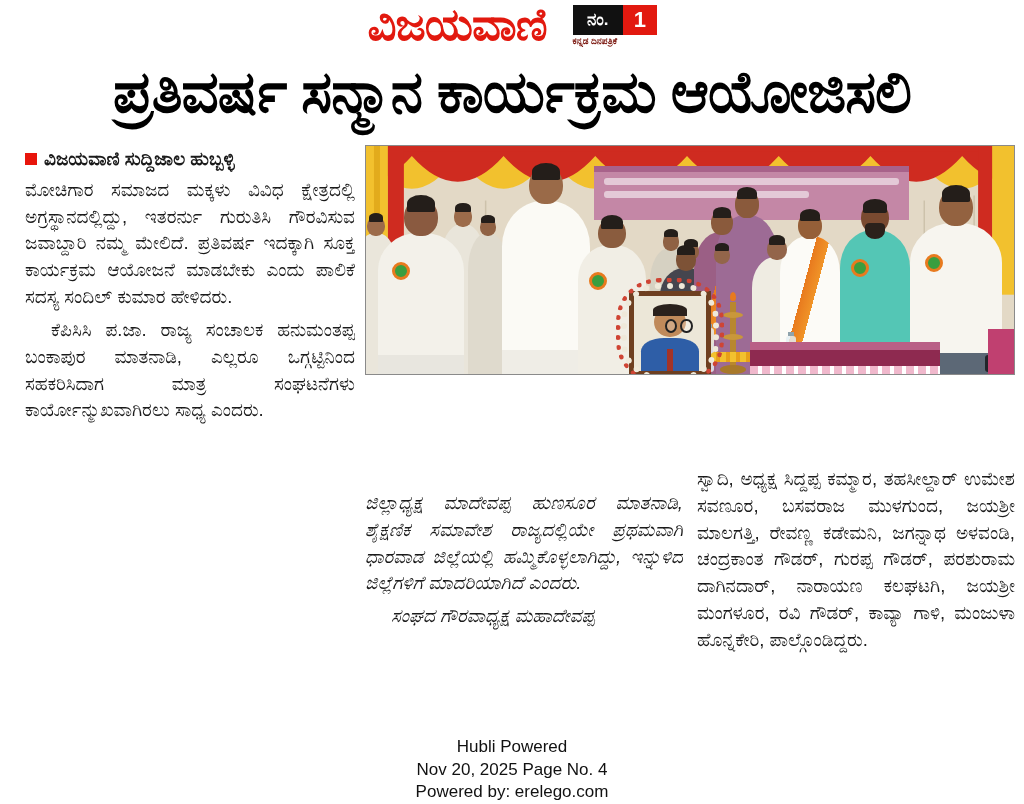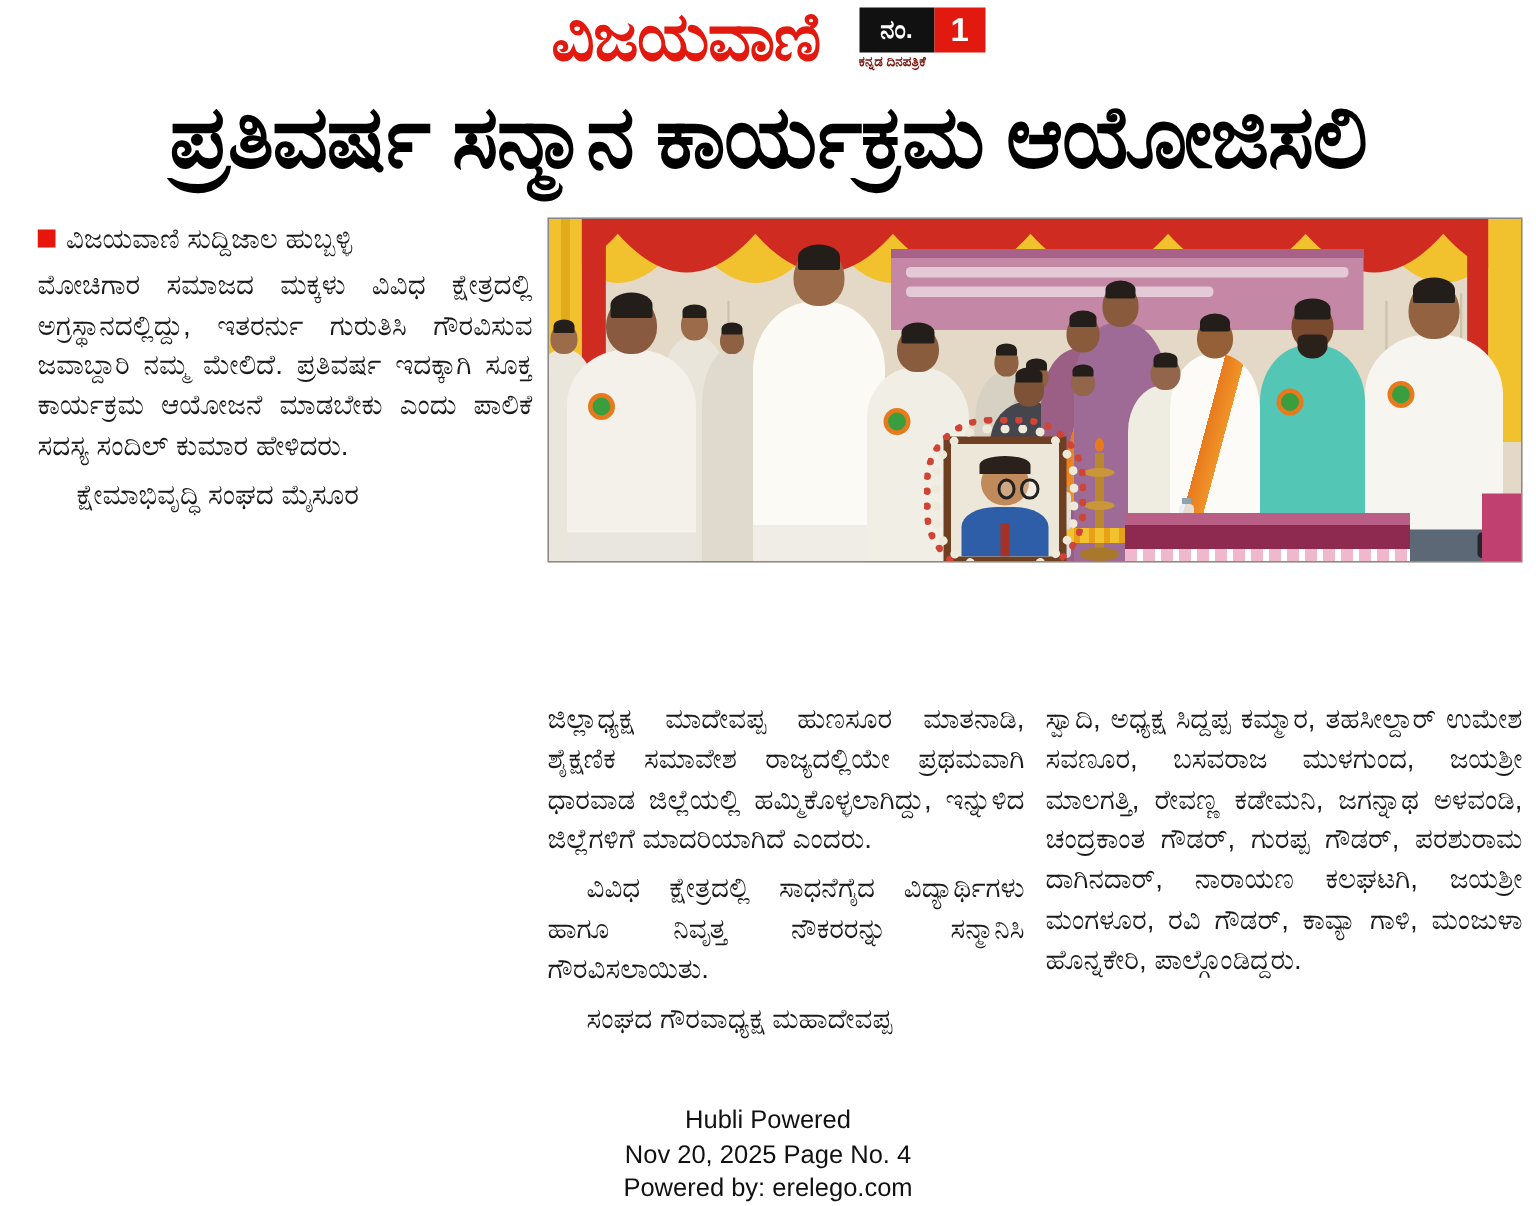--- a/index.html
+++ b/index.html
@@ -20,23 +20,23 @@
   .badge-tag{font-size:9px;color:#7a160e;font-weight:700;text-align:left;margin-top:1px;}
   
   .headline{position:absolute;top:56px;left:12px;width:1000px;height:84px;
     font-size:58px;font-weight:800;letter-spacing:-1px;color:#000;
     white-space:nowrap;overflow:hidden;text-align:center;line-height:1.25;}
   
   .col{position:absolute;font-size:18.5px;line-height:1.45;text-align:justify;overflow:hidden;}
   .col p{margin:0 0 6px 0;}
   .col p.indent{text-indent:26px;}
   .col-left{left:25px;top:146px;width:330px;height:586px;}
-  .col-mid{left:365px;top:466px;width:318px;height:266px;}
+  .col-mid{left:365px;top:490px;width:318px;height:266px;font-style:italic;}
   .col-right{left:697px;top:466px;width:318px;height:266px;}
-  .byline{font-weight:400;margin-bottom:4px;display:flex;align-items:center;gap:7px;}
+  .byline{font-weight:700;margin-bottom:4px;display:flex;align-items:center;gap:7px;}
   .bullet{width:12px;height:12px;background:#e8150c;display:inline-block;flex:0 0 auto;}
   
   .photo{position:absolute;left:365px;top:145px;width:650px;height:230px;
     border:1px solid #8a8a8a;box-sizing:border-box;overflow:hidden;background:#e3d9c6;}
   .photo svg.bg{position:absolute;left:0;top:0;width:100%;height:100%;}
   .banner{position:absolute;left:228px;top:20px;width:315px;height:48px;background:#c487a6;
     border-top:6px solid #a8628a;}
   .banner .txtline{height:7px;background:rgba(255,255,255,0.55);margin:6px 10px 0 10px;border-radius:3px;}
   .banner .txtline.short{width:65%;}
   .people{position:absolute;left:0;top:0;width:650px;height:230px;}
@@ -103,21 +103,21 @@
 
   <div class="headline">ಪ್ರತಿವರ್ಷ ಸನ್ಮಾನ ಕಾರ್ಯಕ್ರಮ ಆಯೋಜಿಸಲಿ</div>
 
   <div class="col col-left">
     <div class="byline">
       <span class="bullet"></span>
       <span>ವಿಜಯವಾಣಿ ಸುದ್ದಿಜಾಲ ಹುಬ್ಬಳ್ಳಿ</span>
     </div>
     <div>
         <p>ಮೋಚಿಗಾರ ಸಮಾಜದ ಮಕ್ಕಳು ವಿವಿಧ ಕ್ಷೇತ್ರದಲ್ಲಿ ಅಗ್ರಸ್ಥಾನದಲ್ಲಿದ್ದು, ಇತರರ್ನು ಗುರುತಿಸಿ ಗೌರವಿಸುವ ಜವಾಬ್ದಾರಿ ನಮ್ಮ ಮೇಲಿದೆ. ಪ್ರತಿವರ್ಷ ಇದಕ್ಕಾಗಿ ಸೂಕ್ತ ಕಾರ್ಯಕ್ರಮ ಆಯೋಜನೆ ಮಾಡಬೇಕು ಎಂದು ಪಾಲಿಕೆ ಸದಸ್ಯ ಸಂದಿಲ್ ಕುಮಾರ ಹೇಳಿದರು.</p>
-        <p class="indent">ಕ್ಷೇಮಾಭಿವೃದ್ಧಿ ಸಂಘದ ಮೈಸೂರ</p>
+        <p class="indent">ಕೆಪಿಸಿಸಿ ಪ.ಜಾ. ರಾಜ್ಯ ಸಂಚಾಲಕ ಹನುಮಂತಪ್ಪ ಬಂಕಾಪುರ ಮಾತನಾಡಿ, ಎಲ್ಲರೂ ಒಗ್ಗಟ್ಟಿನಿಂದ ಸಹಕರಿಸಿದಾಗ ಮಾತ್ರ ಸಂಘಟನೆಗಳು ಕಾರ್ಯೋನ್ಮುಖವಾಗಿರಲು ಸಾಧ್ಯ ಎಂದರು.</p>
       </div>
   </div>
 
   <div class="photo">
     <svg class="bg" viewBox="0 0 650 230" preserveAspectRatio="none">
       <rect width="650" height="230" fill="#e3d9c6"></rect>
       <g stroke="#cdc2ab" stroke-width="1.5">
         <line x1="60" y1="50" x2="60" y2="230"></line>
           <line x1="120" y1="55" x2="120" y2="230"></line>
         <line x1="250" y1="60" x2="250" y2="230"></line>
@@ -289,21 +289,20 @@
             <span></span>
           </div>
       </div>
     </div>
   </div>
 
 
   <div class="col col-mid">
     <div>
         <p>ಜಿಲ್ಲಾಧ್ಯಕ್ಷ ಮಾದೇವಪ್ಪ ಹುಣಸೂರ ಮಾತನಾಡಿ, ಶೈಕ್ಷಣಿಕ ಸಮಾವೇಶ ರಾಜ್ಯದಲ್ಲಿಯೇ ಪ್ರಥಮವಾಗಿ ಧಾರವಾಡ ಜಿಲ್ಲೆಯಲ್ಲಿ ಹಮ್ಮಿಕೊಳ್ಳಲಾಗಿದ್ದು, ಇನ್ನುಳಿದ ಜಿಲ್ಲೆಗಳಿಗೆ ಮಾದರಿಯಾಗಿದೆ ಎಂದರು.</p>
-        <p class="indent">ವಿವಿಧ ಕ್ಷೇತ್ರದಲ್ಲಿ ಸಾಧನೆಗೈದ ವಿದ್ಯಾರ್ಥಿಗಳು ಹಾಗೂ ನಿವೃತ್ತ ನೌಕರರನ್ನು ಸನ್ಮಾನಿಸಿ ಗೌರವಿಸಲಾಯಿತು.</p>
         <p class="indent">ಸಂಘದ ಗೌರವಾಧ್ಯಕ್ಷ ಮಹಾದೇವಪ್ಪ</p>
       </div>
   </div>
   <div class="col col-right">
     <div>
         <p>ಸ್ವಾದಿ, ಅಧ್ಯಕ್ಷ ಸಿದ್ದಪ್ಪ ಕಮ್ಮಾರ, ತಹಸೀಲ್ದಾರ್ ಉಮೇಶ ಸವಣೂರ, ಬಸವರಾಜ ಮುಳಗುಂದ, ಜಯಶ್ರೀ ಮಾಲಗತ್ತಿ, ರೇವಣ್ಣ ಕಡೇಮನಿ, ಜಗನ್ನಾಥ ಅಳವಂಡಿ, ಚಂದ್ರಕಾಂತ ಗೌಡರ್, ಗುರಪ್ಪ ಗೌಡರ್, ಪರಶುರಾಮ ದಾಗಿನದಾರ್, ನಾರಾಯಣ ಕಲಘಟಗಿ, ಜಯಶ್ರೀ ಮಂಗಳೂರ, ರವಿ ಗೌಡರ್, ಕಾವ್ಯಾ ಗಾಳಿ, ಮಂಜುಳಾ ಹೊನ್ನಕೇರಿ, ಪಾಲ್ಗೊಂಡಿದ್ದರು.</p>
       </div>
   </div>
 
   <div class="footer">

